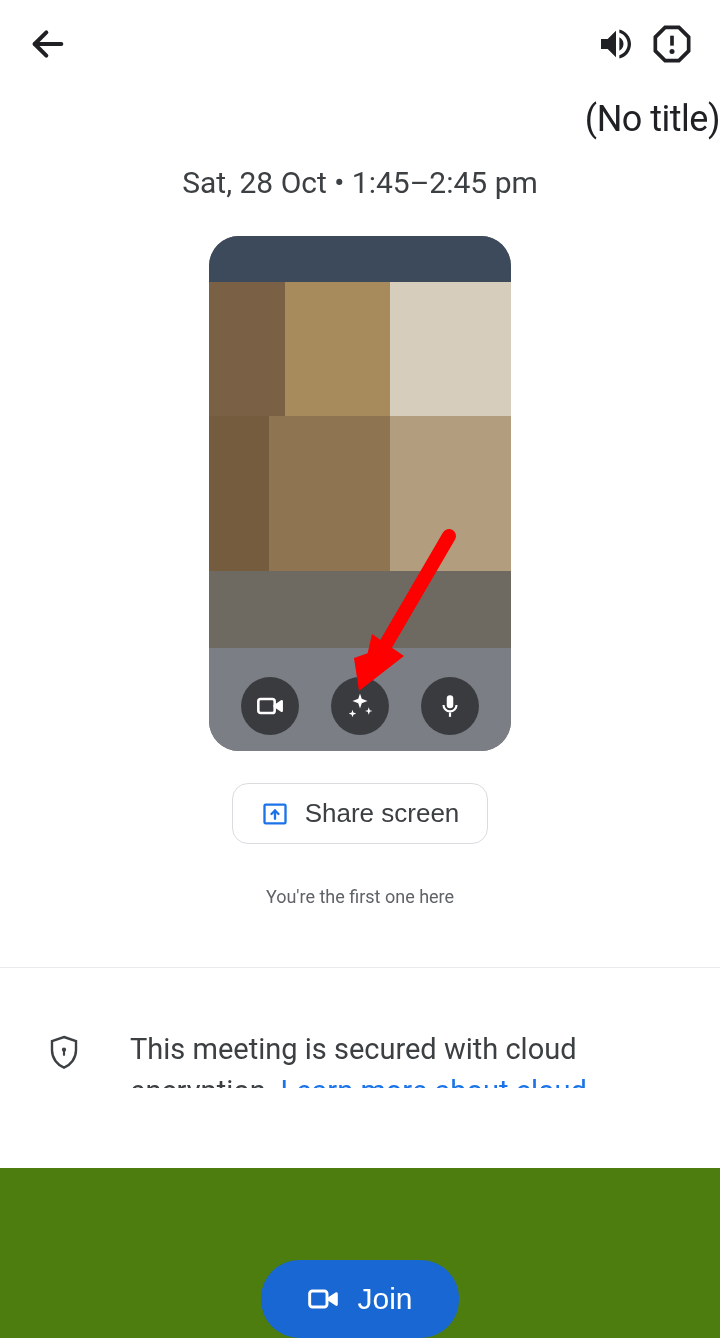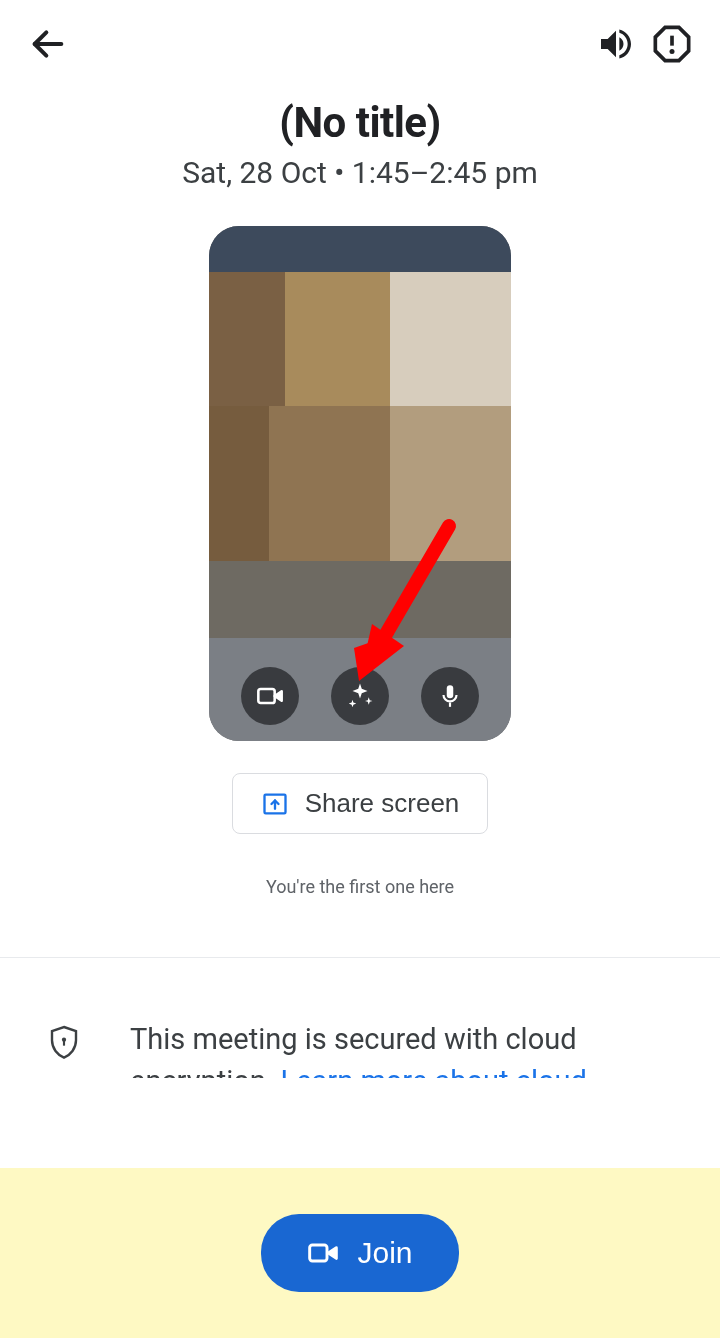--- a/index.html
+++ b/index.html
@@ -1,37 +1,37 @@
 <!DOCTYPE html>
 <html><head>
 <meta charset="utf-8">
 <style>
   * { box-sizing: border-box; margin: 0; padding: 0; }
   html, body { width: 720px; height: 1338px; font-family: Roboto, Arial, sans-serif; background: #fff; color: #202124; overflow: hidden; position: relative; }
   .topbar { display: flex; align-items: center; height: 88px; padding: 0 20px; }
   .topbar .spacer { flex: 1; }
   .icon-btn { width: 56px; height: 56px; display: flex; align-items: center; justify-content: center; cursor: pointer; border-radius: 50%; }
   .title-block { text-align: center; margin-top: 10px; }
-  .title { font-size: 42px; font-weight: 700; letter-spacing: -0.5px; }
-  .subtitle { font-size: 30px; color: #3c4043; margin-top: 8px; }
+  .title { font-size: 36px; font-weight: 400; letter-spacing: -0.5px; text-align: right; }
+  .subtitle { font-size: 30px; color: #3c4043; margin-top: 25px; }
   .preview-wrap { display: flex; justify-content: center; margin-top: 36px; }
   .preview { position: relative; width: 302px; height: 515px; border-radius: 30px; overflow: hidden; background: #6b6b6b; }
   .pixelated { position: absolute; inset: 0; }
   .px { position: absolute; }
   .controls { position: absolute; bottom: 16px; left: 0; right: 0; display: flex; justify-content: center; gap: 32px; z-index: 3; }
   .round-btn { width: 58px; height: 58px; border-radius: 50%; background: rgba(32,33,36,0.72); display: flex; align-items: center; justify-content: center; color: #fff; cursor: pointer; }
   .arrow { position: absolute; z-index: 5; pointer-events: none; }
   .share-row { display: flex; justify-content: center; margin-top: 32px; }
-  .share-btn { display: flex; align-items: center; gap: 16px; border: 1px solid #dadce0; border-radius: 8px; padding: 14px 28px; font-size: 26px; color: #3c4043; cursor: pointer; background: #fff; }
+  .share-btn { display: flex; align-items: center; gap: 16px; border: 1px solid #dadce0; border-radius: 16px; padding: 14px 28px; font-size: 26px; color: #3c4043; cursor: pointer; background: #fff; }
   .first-here { text-align: center; font-size: 18px; color: #5f6368; margin-top: 42px; }
   .divider { height: 1px; background: #e8eaed; margin-top: 60px; }
   .secured-row { display: flex; align-items: flex-start; padding: 60px 44px 0 48px; gap: 50px; height: 120px; overflow: hidden; }
   .secured-text { font-size: 29px; line-height: 1.45; color: #3c4043; }
   .secured-text a { color: #1a73e8; text-decoration: underline; }
-  .bottom-bar { position: absolute; left: 0; right: 0; bottom: 0; height: 170px; background: #fef9c3; display: flex; align-items: center; justify-content: center; }
+  .bottom-bar { position: absolute; left: 0; right: 0; bottom: 0; height: 170px; background: #4d7c0f; display: flex; align-items: flex-end; justify-content: center; }
   .join-btn { background: #1967d2; color: #fff; border: none; border-radius: 38px; padding: 22px 46px; font-size: 30px; font-weight: 500; display: flex; align-items: center; gap: 18px; cursor: pointer; }
   .shield-icon { margin-top: 6px; flex-shrink: 0; }
   svg { display: block; }
 </style>
 </head>
 <body>
 
 <div class="topbar">
   <div class="icon-btn" aria-label="Back">
     <svg width="40" height="40" viewBox="0 0 24 24" fill="none" stroke="#202124" stroke-width="2.4" stroke-linecap="round" stroke-linejoin="round">

